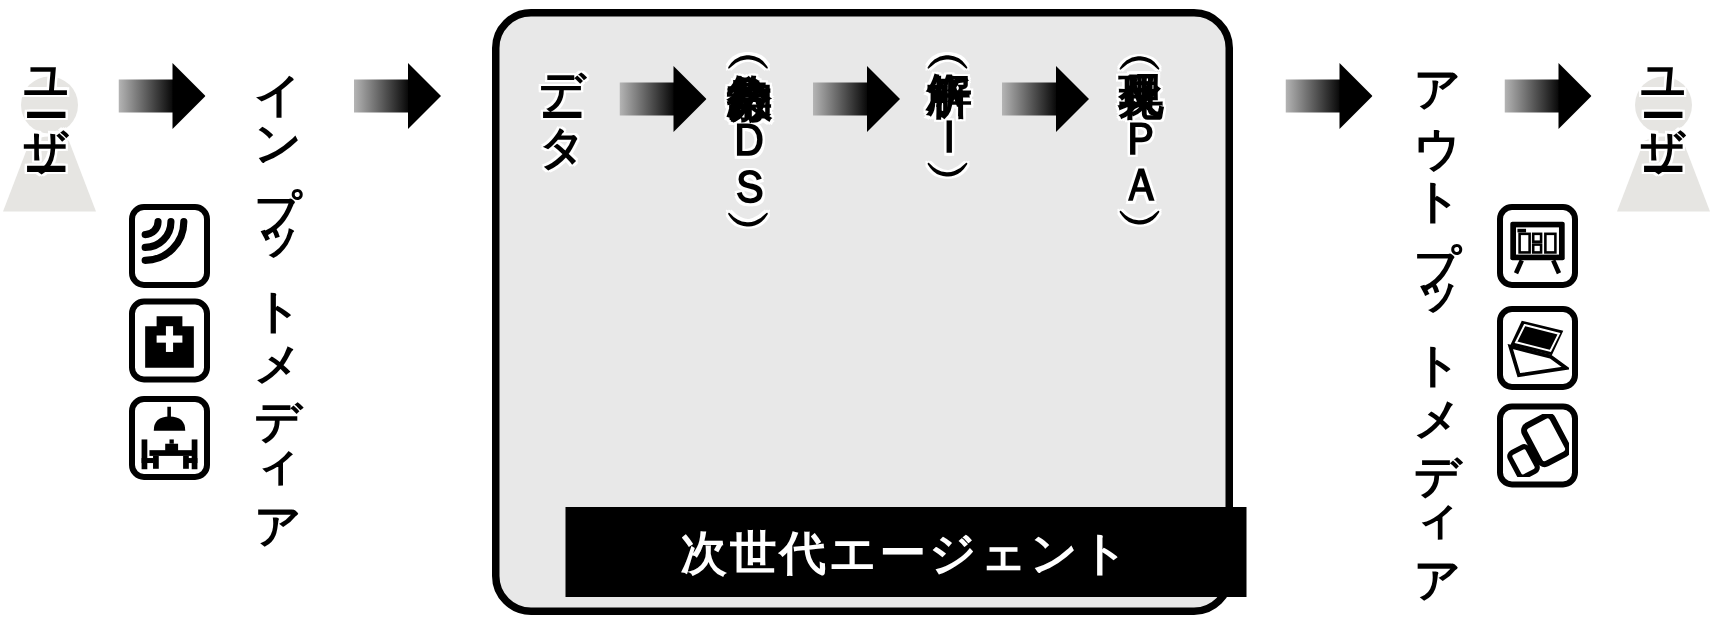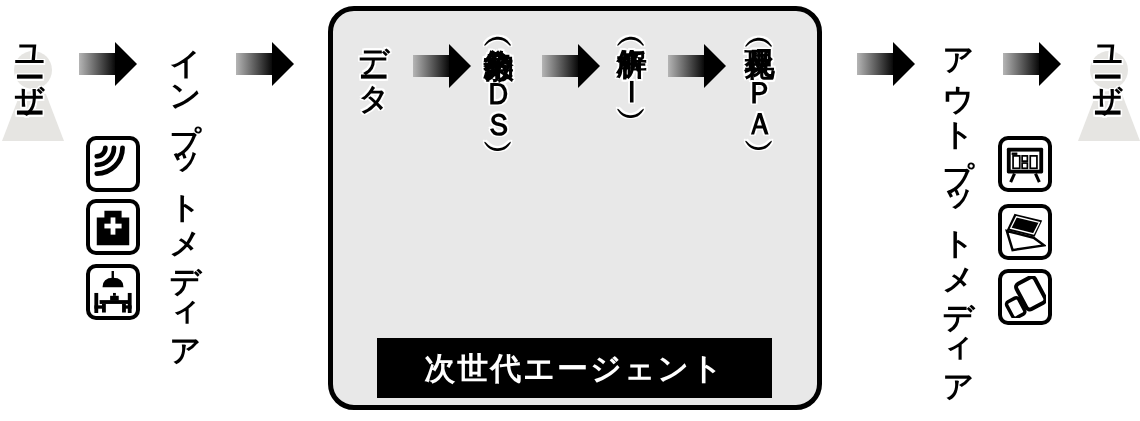--- a/index.html
+++ b/index.html
@@ -21,21 +21,21 @@
   .icon{
     position:absolute;width:54px;height:56px;box-sizing:border-box;
     border:4px solid #000;border-radius:10px;background:#fff;
     display:flex;align-items:center;justify-content:center;
   }
   .agent-box{
     position:absolute;left:328px;top:6px;width:494px;height:404px;
     box-sizing:border-box;background:#e8e8e8;border:5px solid #000;border-radius:26px;
   }
   .caption{
-    position:absolute;left:44px;top:327px;width:395px;height:60px;background:#000;
+    position:absolute;left:44px;top:327px;width:454px;height:60px;background:#000;
     display:flex;align-items:center;justify-content:center;
   }
   .caption span{
     color:#fff;font-weight:bold;font-size:31px;letter-spacing:2px;line-height:1;
   }
 </style>
 </head>
 <body>
 
 <svg width="0" height="0" style="position:absolute" aria-hidden="true">

